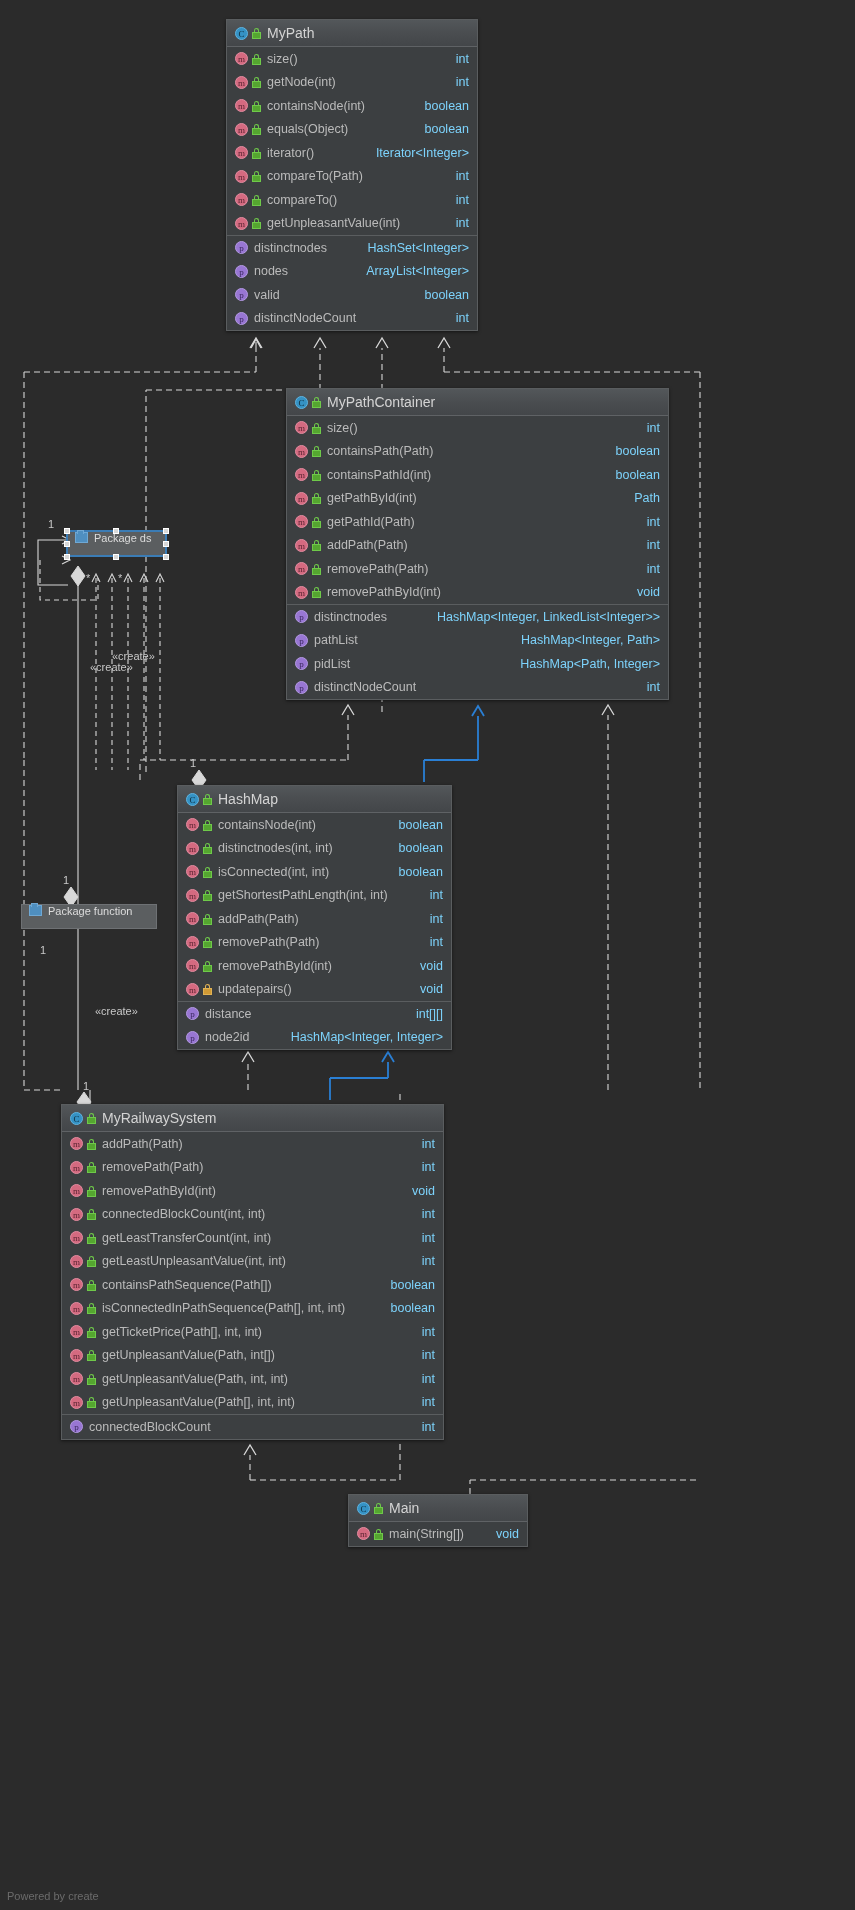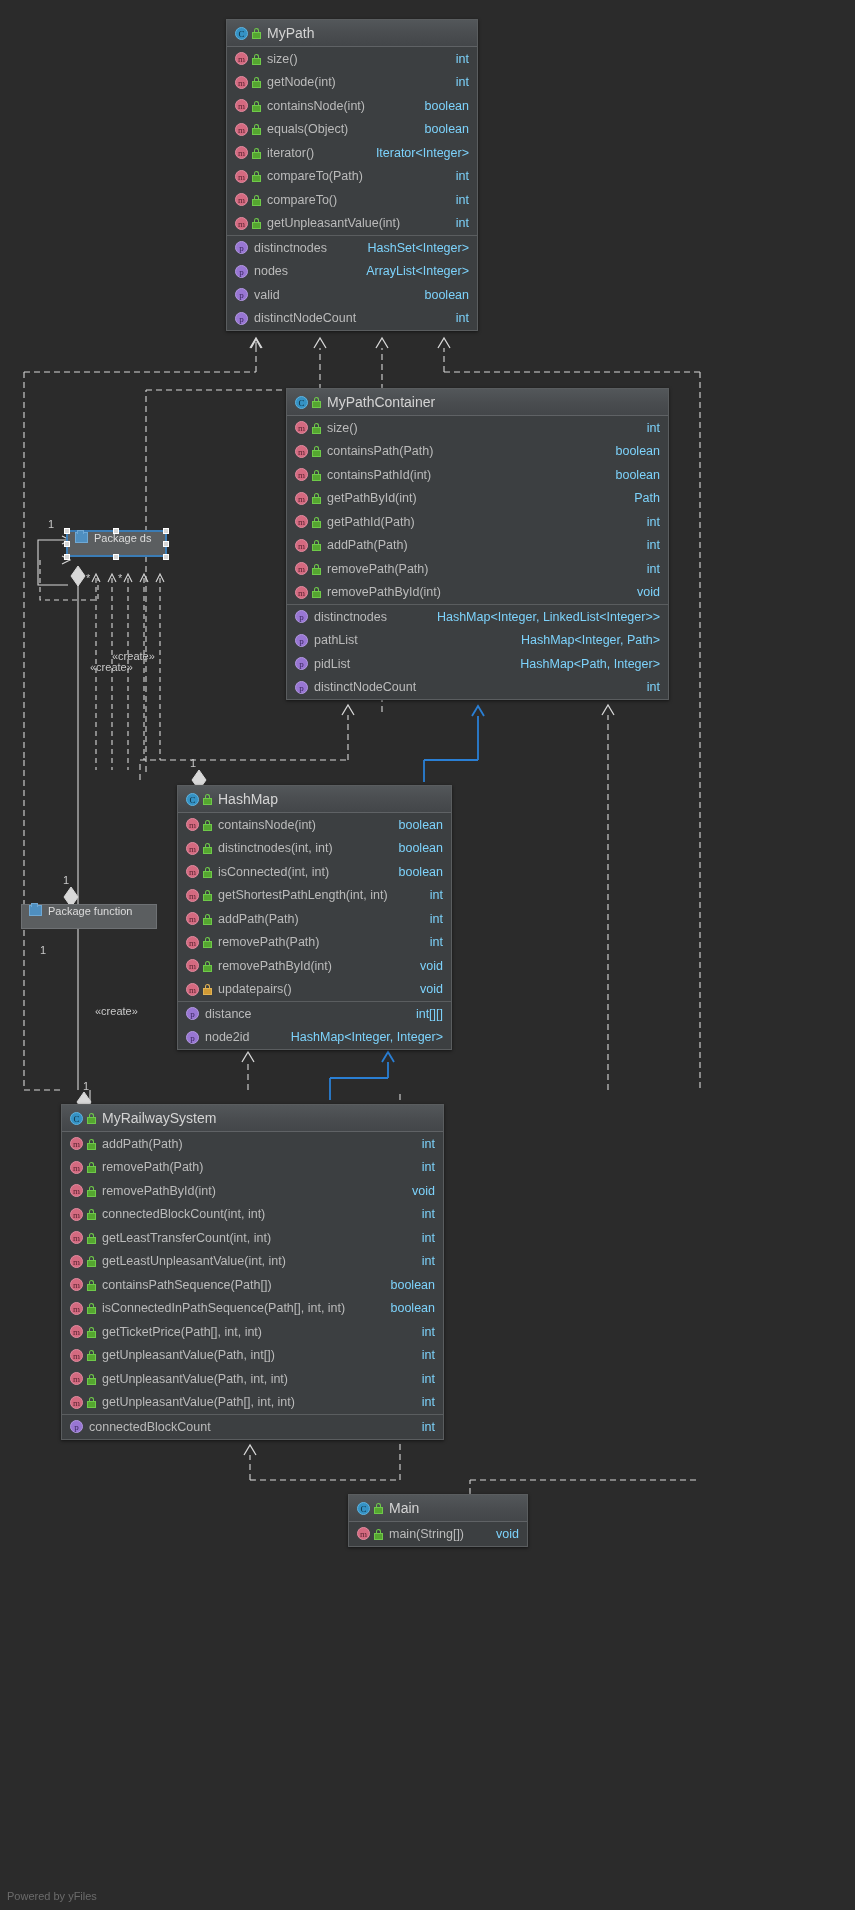--- a/index.html
+++ b/index.html
@@ -790,14 +790,14 @@
   <div class="mult" style="left:118px; top:572px;">*</div>
   <div class="mult" style="left:190px; top:757px;">1</div>
   <div class="mult" style="left:63px; top:874px;">1</div>
   <div class="mult" style="left:40px; top:944px;">1</div>
   <div class="mult" style="left:83px; top:1080px;">1</div>
 
   <div class="stereo" style="left:112px; top:650px;">«create»</div>
   <div class="stereo" style="left:90px; top:661px;">«create»</div>
   <div class="stereo" style="left:95px; top:1005px;">«create»</div>
 
-  <div class="watermark">Powered by yFiles</div>
+  <div class="watermark">Powered by create</div>
 </div>
 
 </body></html>

